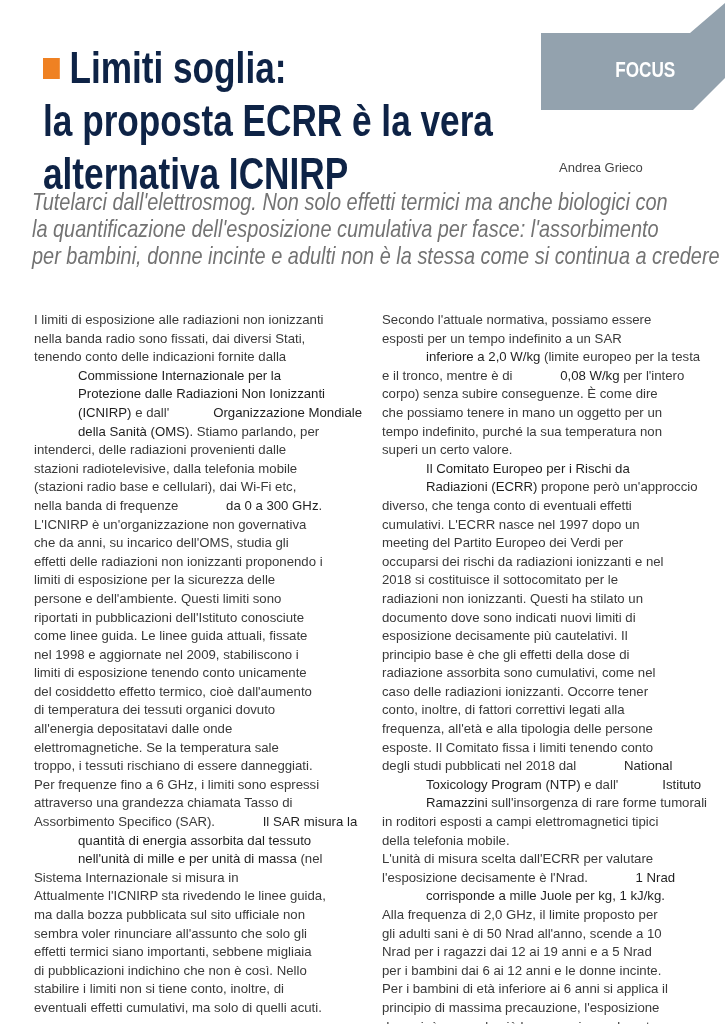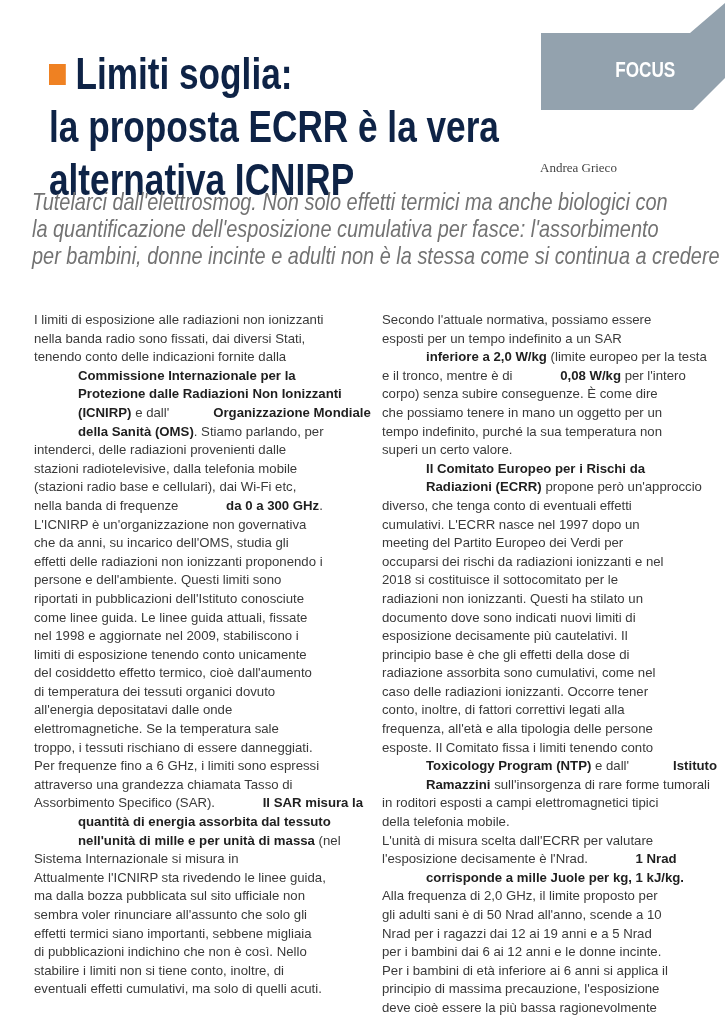--- a/index.html
+++ b/index.html
@@ -38,43 +38,43 @@
     .title {
       position: absolute;
       left: 35px;
       top: 33px;
       width: 520px;
       color: #0e2346;
       font-family: "Liberation Sans", sans-serif;
       font-weight: bold;
       font-size: 44px;
       line-height: 53px;
-      margin: 14px;
+      margin: 8px;
     }
     .title-line {
       display: block;
       white-space: nowrap;
       transform: scaleX(0.8);
       transform-origin: left top;
     }
     .title-square {
       display: inline-block;
       width: 21px;
       height: 21px;
       background: #ef8122;
       margin-right: 12px;
       vertical-align: 4px;
     }
     .author {
       position: absolute;
-      left: 540px;
+      left: 559px;
       top: 160px;
       color: #444444;
       font-size: 13px;
-      font-family: Liberation Serif, serif;
+      font-family: Liberation Sans, sans-serif;
     }
     .subtitle {
       position: absolute;
       left: 32px;
       top: 188px;
       width: 690px;
       color: #737373;
       font-style: italic;
       font-size: 24px;
       line-height: 27px;
@@ -96,21 +96,21 @@
       font-family: "Liberation Sans", sans-serif;
     }
     .col-left { left: 34px; }
     .col-right { left: 382px; }
     .line {
       display: block;
       white-space: nowrap;
     }
     .line b {
       color: #1f1f1f;
-      font-weight: bold;
+      font-weight: normal;
       padding-left: 44px;
     }
   </style>
 </head>
 <body>
 
 <svg class="focus-tab" viewBox="0 0 725 120" width="725" height="120">
   <polygon points="541,33 690,33 725,3 725,78 693,110 541,110" fill="#93a2ae"></polygon>
 </svg>
 <div class="focus-label">FOCUS</div>
@@ -137,20 +137,21 @@
     <span class="line"><b>Protezione dalle Radiazioni Non Ionizzanti</b></span>
     <span class="line"><b>(ICNIRP)</b><span> e dall'</span><b>Organizzazione Mondiale</b></span>
     <span class="line"><b>della Sanità (OMS)</b><span>. Stiamo parlando, per</span></span>
     <span class="line"><span>intenderci, delle radiazioni provenienti dalle</span></span>
     <span class="line"><span>stazioni radiotelevisive, dalla telefonia mobile</span></span>
     <span class="line"><span>(stazioni radio base e cellulari), dai Wi-Fi etc,</span></span>
     <span class="line"><span>nella banda di frequenze </span><b>da 0 a 300 GHz</b><span>.</span></span>
     <span class="line"><span>L'ICNIRP è un'organizzazione non governativa</span></span>
     <span class="line"><span>che da anni, su incarico dell'OMS, studia gli</span></span>
     <span class="line"><span>effetti delle radiazioni non ionizzanti proponendo i</span></span>
+    <span class="line"><span>limiti di esposizione per la sicurezza delle</span></span>
     <span class="line"><span>persone e dell'ambiente. Questi limiti sono</span></span>
     <span class="line"><span>riportati in pubblicazioni dell'Istituto conosciute</span></span>
     <span class="line"><span>come linee guida. Le linee guida attuali, fissate</span></span>
     <span class="line"><span>nel 1998 e aggiornate nel 2009, stabiliscono i</span></span>
     <span class="line"><span>limiti di esposizione tenendo conto unicamente</span></span>
     <span class="line"><span>del cosiddetto effetto termico, cioè dall'aumento</span></span>
     <span class="line"><span>di temperatura dei tessuti organici dovuto</span></span>
     <span class="line"><span>all'energia depositatavi dalle onde</span></span>
     <span class="line"><span>elettromagnetiche. Se la temperatura sale</span></span>
     <span class="line"><span>troppo, i tessuti rischiano di essere danneggiati.</span></span>
@@ -186,20 +187,21 @@
     <span class="line"><span>2018 si costituisce il sottocomitato per le</span></span>
     <span class="line"><span>radiazioni non ionizzanti. Questi ha stilato un</span></span>
     <span class="line"><span>documento dove sono indicati nuovi limiti di</span></span>
     <span class="line"><span>esposizione decisamente più cautelativi. Il</span></span>
     <span class="line"><span>principio base è che gli effetti della dose di</span></span>
     <span class="line"><span>radiazione assorbita sono cumulativi, come nel</span></span>
     <span class="line"><span>caso delle radiazioni ionizzanti. Occorre tener</span></span>
     <span class="line"><span>conto, inoltre, di fattori correttivi legati alla</span></span>
     <span class="line"><span>frequenza, all'età e alla tipologia delle persone</span></span>
     <span class="line"><span>esposte. Il Comitato fissa i limiti tenendo conto</span></span>
+    <span class="line"><span>degli studi pubblicati nel 2018 dal </span><b>National</b></span>
     <span class="line"><b>Toxicology Program (NTP)</b><span> e dall'</span><b>Istituto</b></span>
     <span class="line"><b>Ramazzini</b><span> sull'insorgenza di rare forme tumorali</span></span>
     <span class="line"><span>in roditori esposti a campi elettromagnetici tipici</span></span>
     <span class="line"><span>della telefonia mobile.</span></span>
     <span class="line"><span>L'unità di misura scelta dall'ECRR per valutare</span></span>
     <span class="line"><span>l'esposizione decisamente è l'Nrad. </span><b>1 Nrad</b></span>
     <span class="line"><b>corrisponde a mille Juole per kg, 1 kJ/kg.</b></span>
     <span class="line"><span>Alla frequenza di 2,0 GHz, il limite proposto per</span></span>
     <span class="line"><span>gli adulti sani è di 50 Nrad all'anno, scende a 10</span></span>
     <span class="line"><span>Nrad per i ragazzi dai 12 ai 19 anni e a 5 Nrad</span></span>

